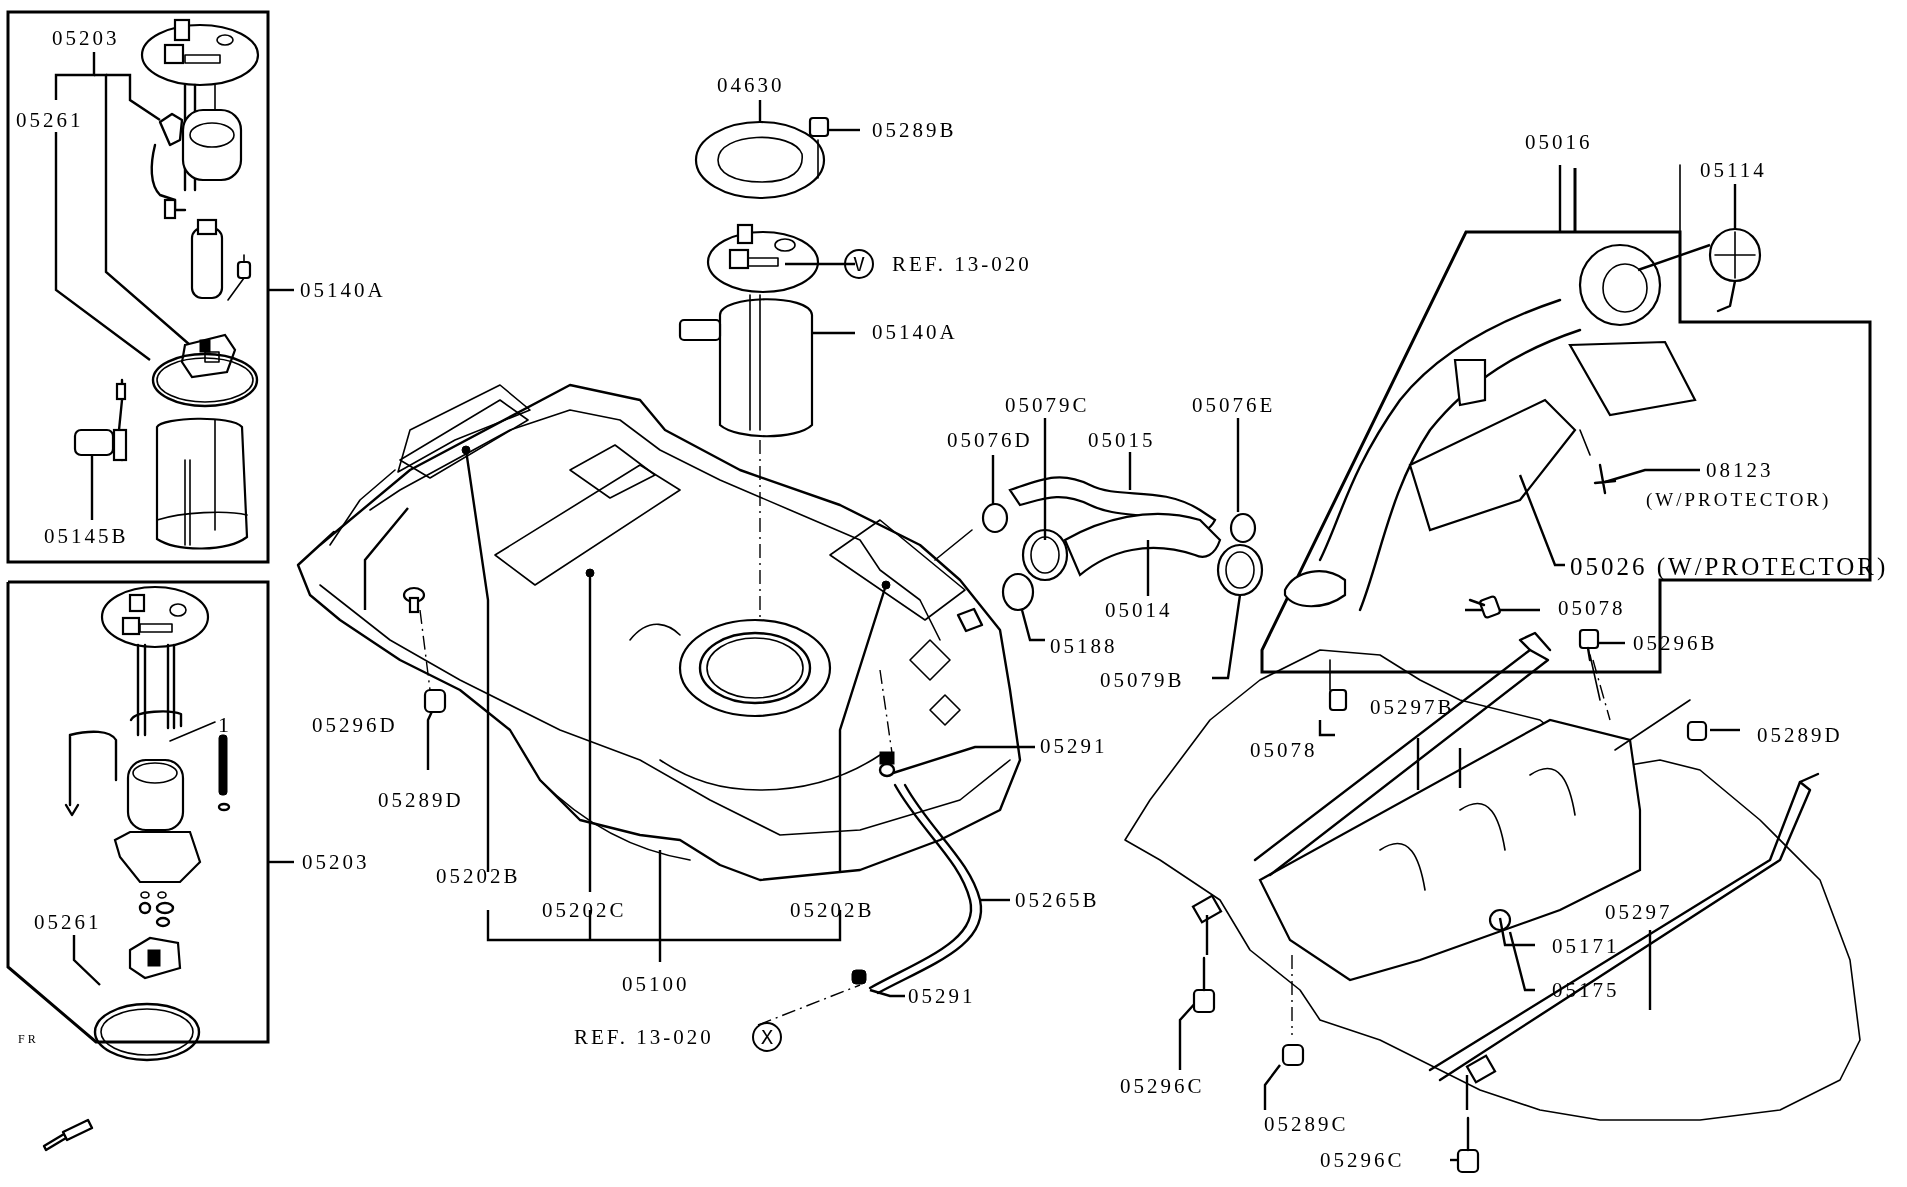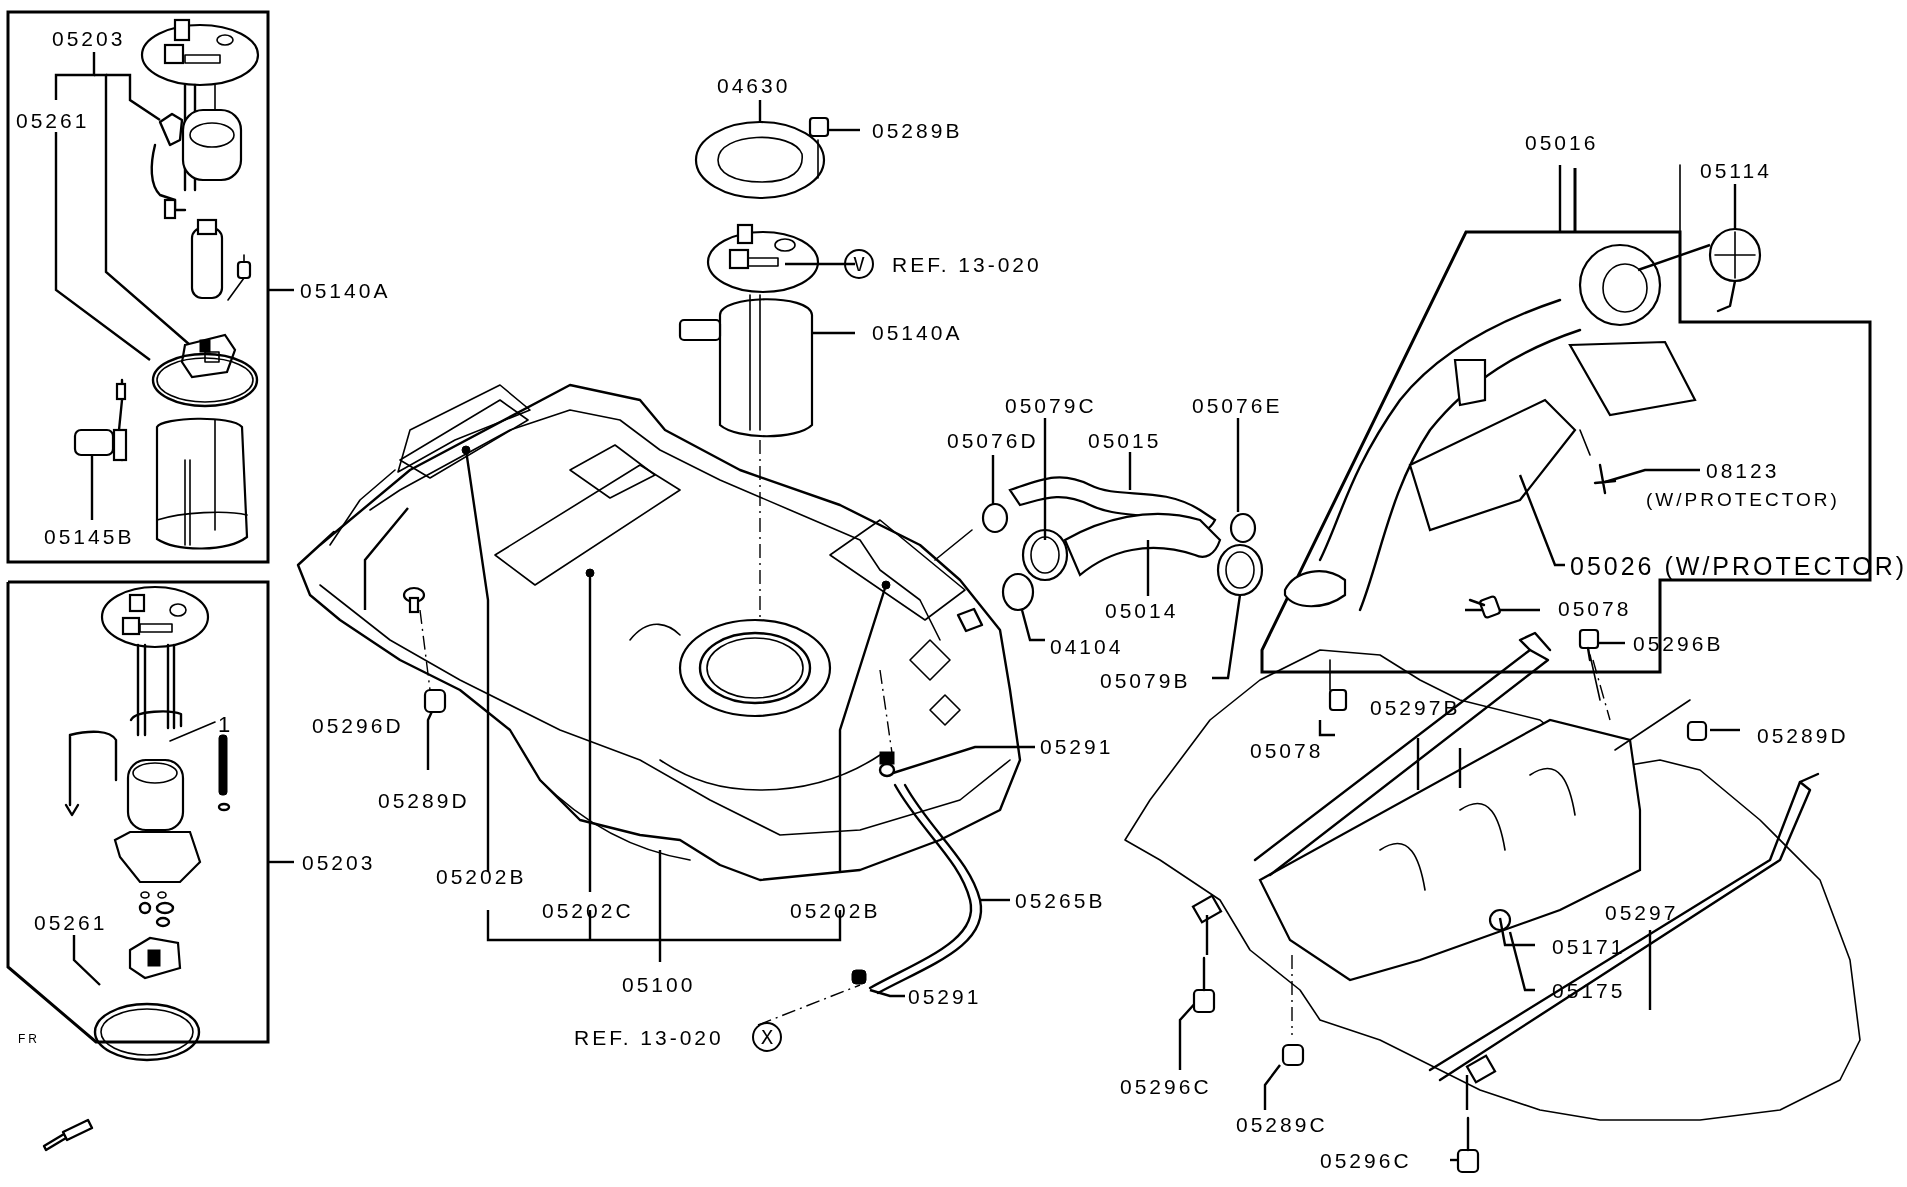--- a/index.html
+++ b/index.html
@@ -1,19 +1,19 @@
 <!DOCTYPE html>
 <html><head>
 <meta charset="utf-8">
 <style>
   html, body { margin: 0; padding: 0; background: #ffffff; }
   body { width: 1907px; height: 1187px; position: relative; overflow: hidden;
          font-family: "Liberation Sans", "DejaVu Sans", sans-serif; color: #000; }
   #diagram { position: absolute; left: 0; top: 0; width: 1907px; height: 1187px; }
-  .lbl { position: absolute; font-family: Liberation Sans, sans-serif;
+  .lbl { position: absolute; font-family: Liberation Serif, serif;
          font-size: 21px; letter-spacing: 3px; line-height: 1; white-space: nowrap;
          color: #000; cursor: pointer; text-align: right; }
   .lbl.small { font-size: 15px; letter-spacing: 2px; }
   .lbl.num1 { font-size: 22px; letter-spacing: 0; }
   .callout { position: absolute; width: 30px; height: 30px; border: 2px solid #000; border-radius: 50%;
              box-sizing: border-box; font-family: "DejaVu Sans Mono", monospace; font-size: 20px;
              text-align: center; line-height: 26px; cursor: pointer; }
   svg .s { fill: none; stroke: #000; stroke-width: 2.4; stroke-linejoin: round; stroke-linecap: round; }
   svg .t { fill: none; stroke: #000; stroke-width: 1.6; stroke-linejoin: round; stroke-linecap: round; }
   svg .thk { fill: none; stroke: #000; stroke-width: 3; }
@@ -335,35 +335,35 @@
   <span class="lbl" style="left:1015px;top:890px">05265B</span>
   <span class="lbl" style="left:908px;top:986px">05291</span>
   <span class="lbl" style="left:574px;top:1027px">REF. 13-020</span>
   <span class="callout" style="left:752px;top:1022px">X</span>
 
   <span class="lbl" style="left:1005px;top:395px">05079C</span>
   <span class="lbl" style="left:947px;top:430px">05076D</span>
   <span class="lbl" style="left:1088px;top:430px">05015</span>
   <span class="lbl" style="left:1192px;top:395px">05076E</span>
   <span class="lbl" style="left:1105px;top:600px">05014</span>
-  <span class="lbl" style="left:1050px;top:636px">04104</span>
+  <span class="lbl" style="left:1050px;top:636px">05188</span>
   <span class="lbl" style="left:1100px;top:670px">05079B</span>
 
   <span class="lbl" style="left:1525px;top:132px">05016</span>
   <span class="lbl" style="left:1700px;top:160px">05114</span>
   <span class="lbl" style="left:1706px;top:460px">08123</span>
   <span class="lbl" style="left:1646px;top:490px;font-size:19px;letter-spacing:3px">(W/PROTECTOR)</span>
   <span class="lbl" style="left:1570px;top:554px;font-size:25px;letter-spacing:3px">05026 (W/PROTECTOR)</span>
   <span class="lbl" style="left:1558px;top:598px">05078</span>
   <span class="lbl" style="left:1633px;top:633px">05296B</span>
   <span class="lbl" style="left:1250px;top:740px">05078</span>
 
   <span class="lbl" style="left:1370px;top:697px">05297B</span>
   <span class="lbl" style="left:1757px;top:725px">05289D</span>
   <span class="lbl" style="left:1605px;top:902px">05297</span>
   <span class="lbl" style="left:1552px;top:936px">05171</span>
   <span class="lbl" style="left:1552px;top:980px">05175</span>
   <span class="lbl" style="left:1120px;top:1076px">05296C</span>
-  <span class="lbl" style="left:1236px;top:1114px">05289C</span>
+  <span class="lbl" style="left:1264px;top:1114px">05289C</span>
   <span class="lbl" style="left:1320px;top:1150px">05296C</span>
 
   <span class="lbl small" style="left:1786px;top:1186px">D00399</span>
 </div>
 
 </body></html>

